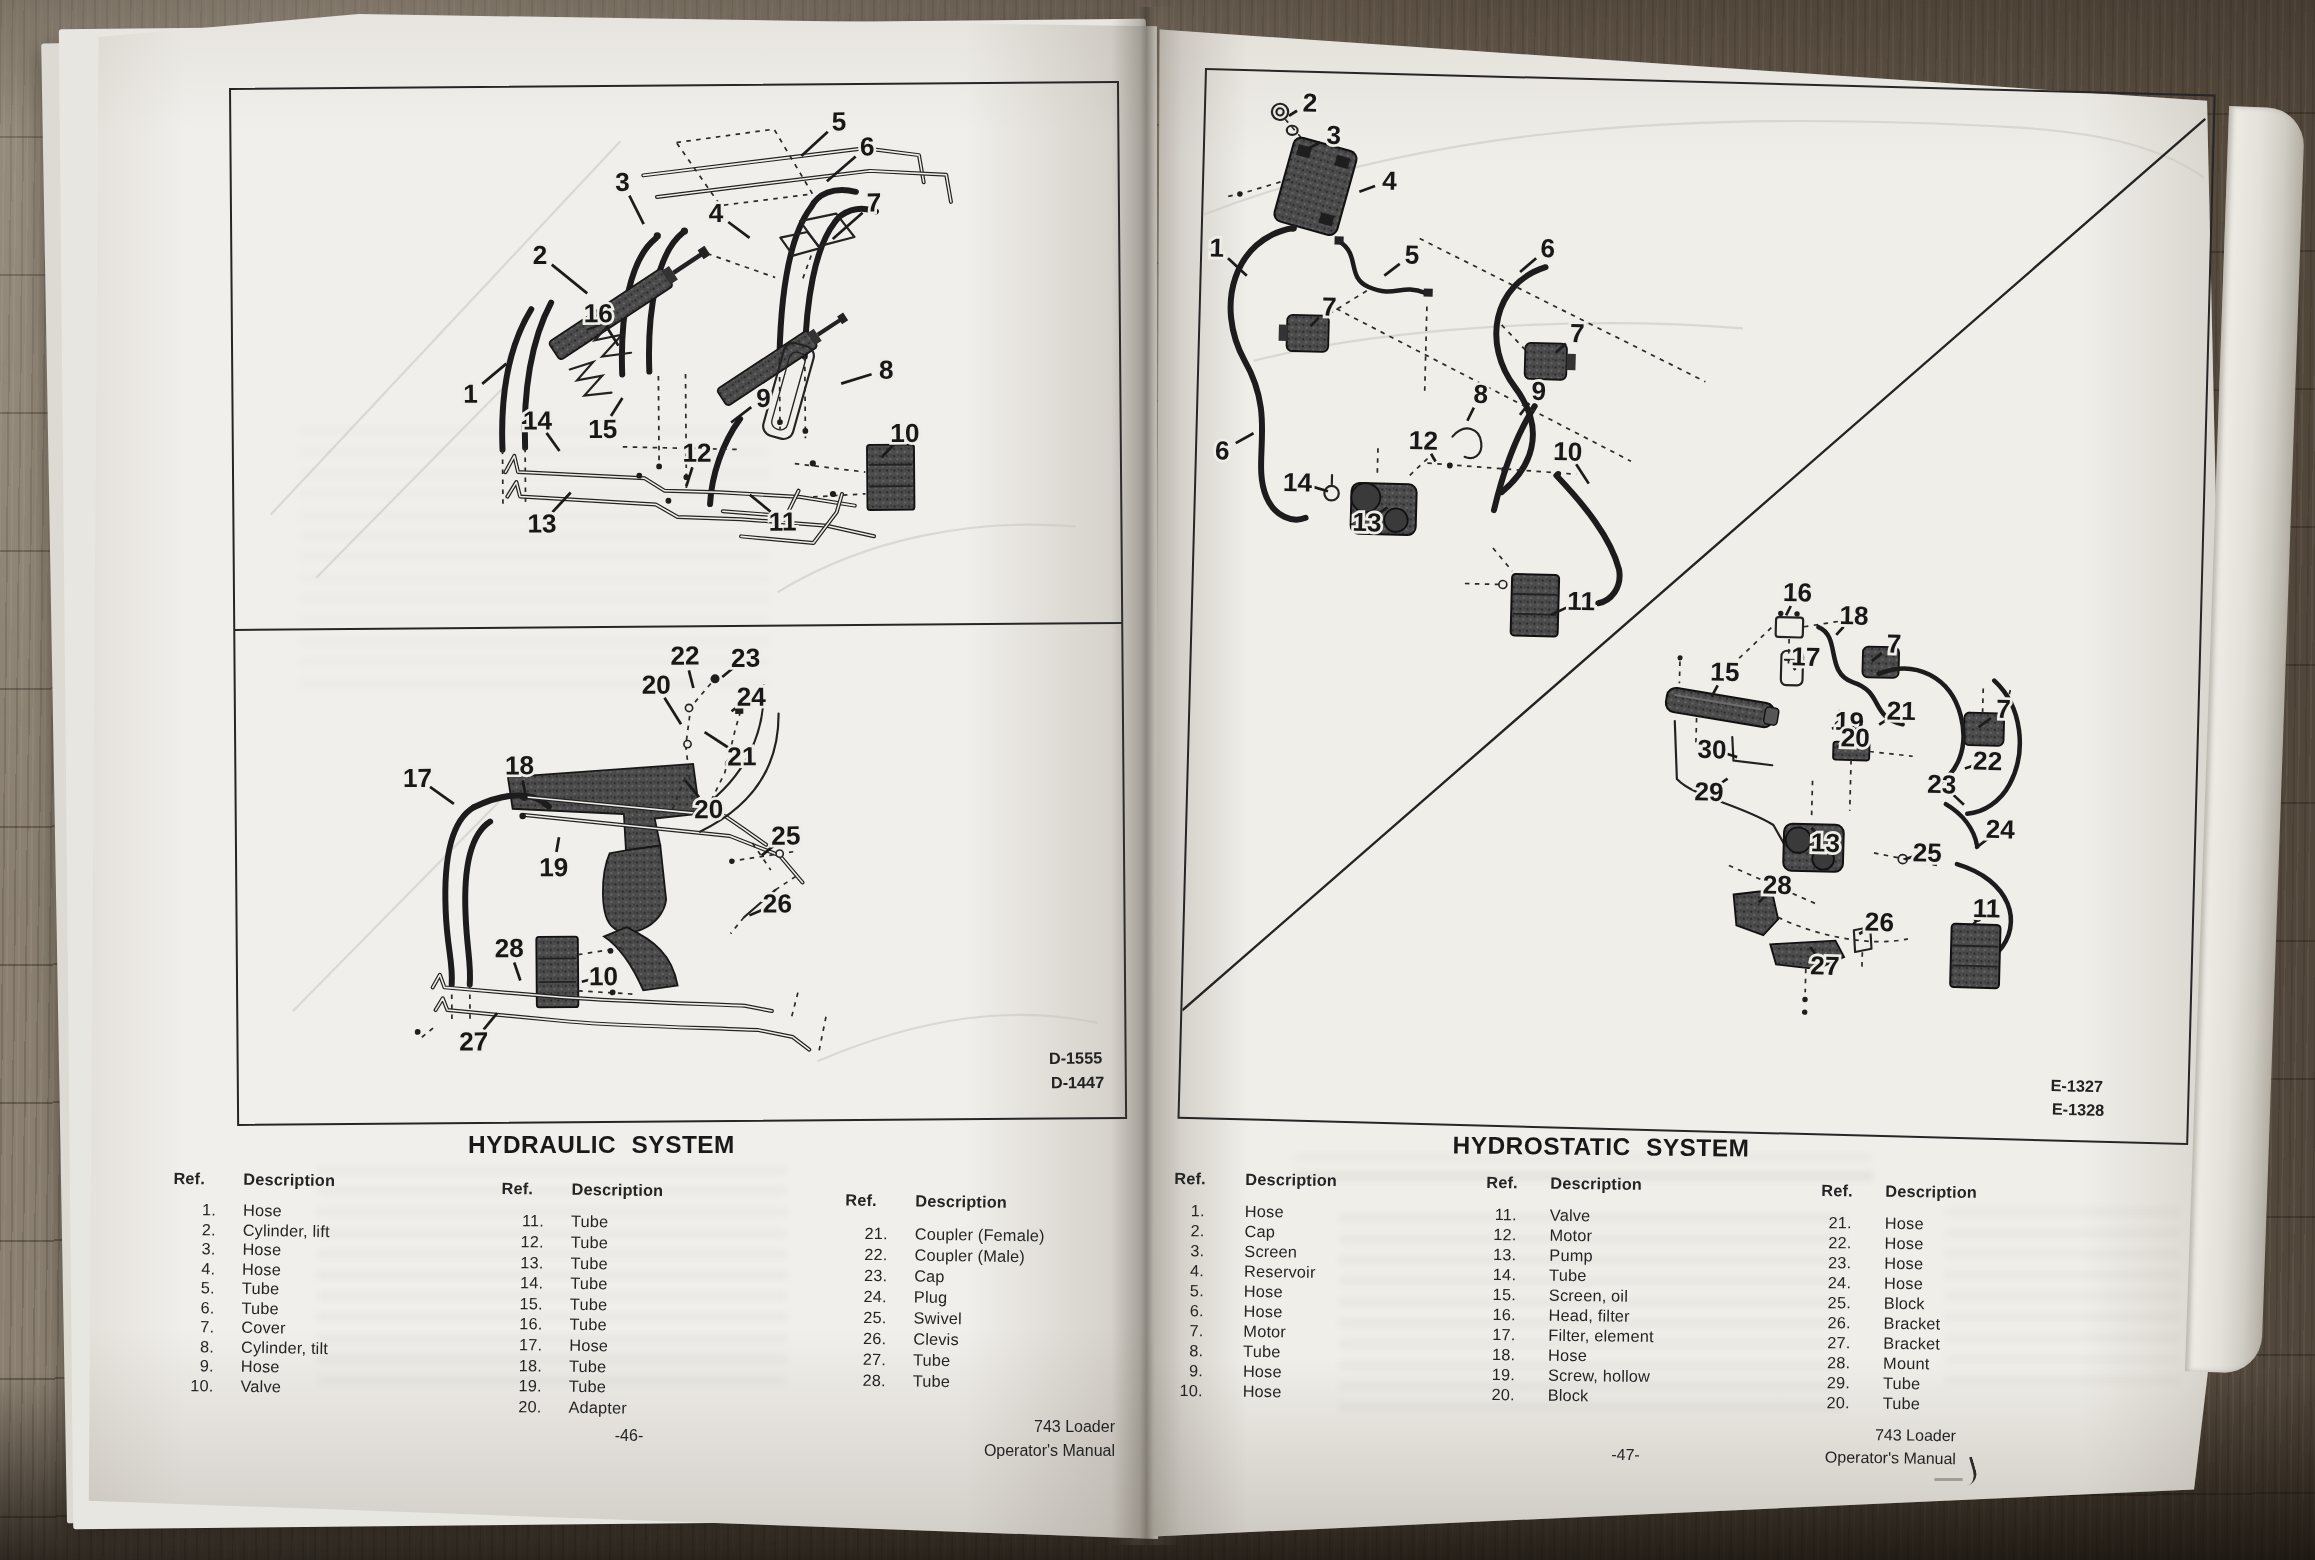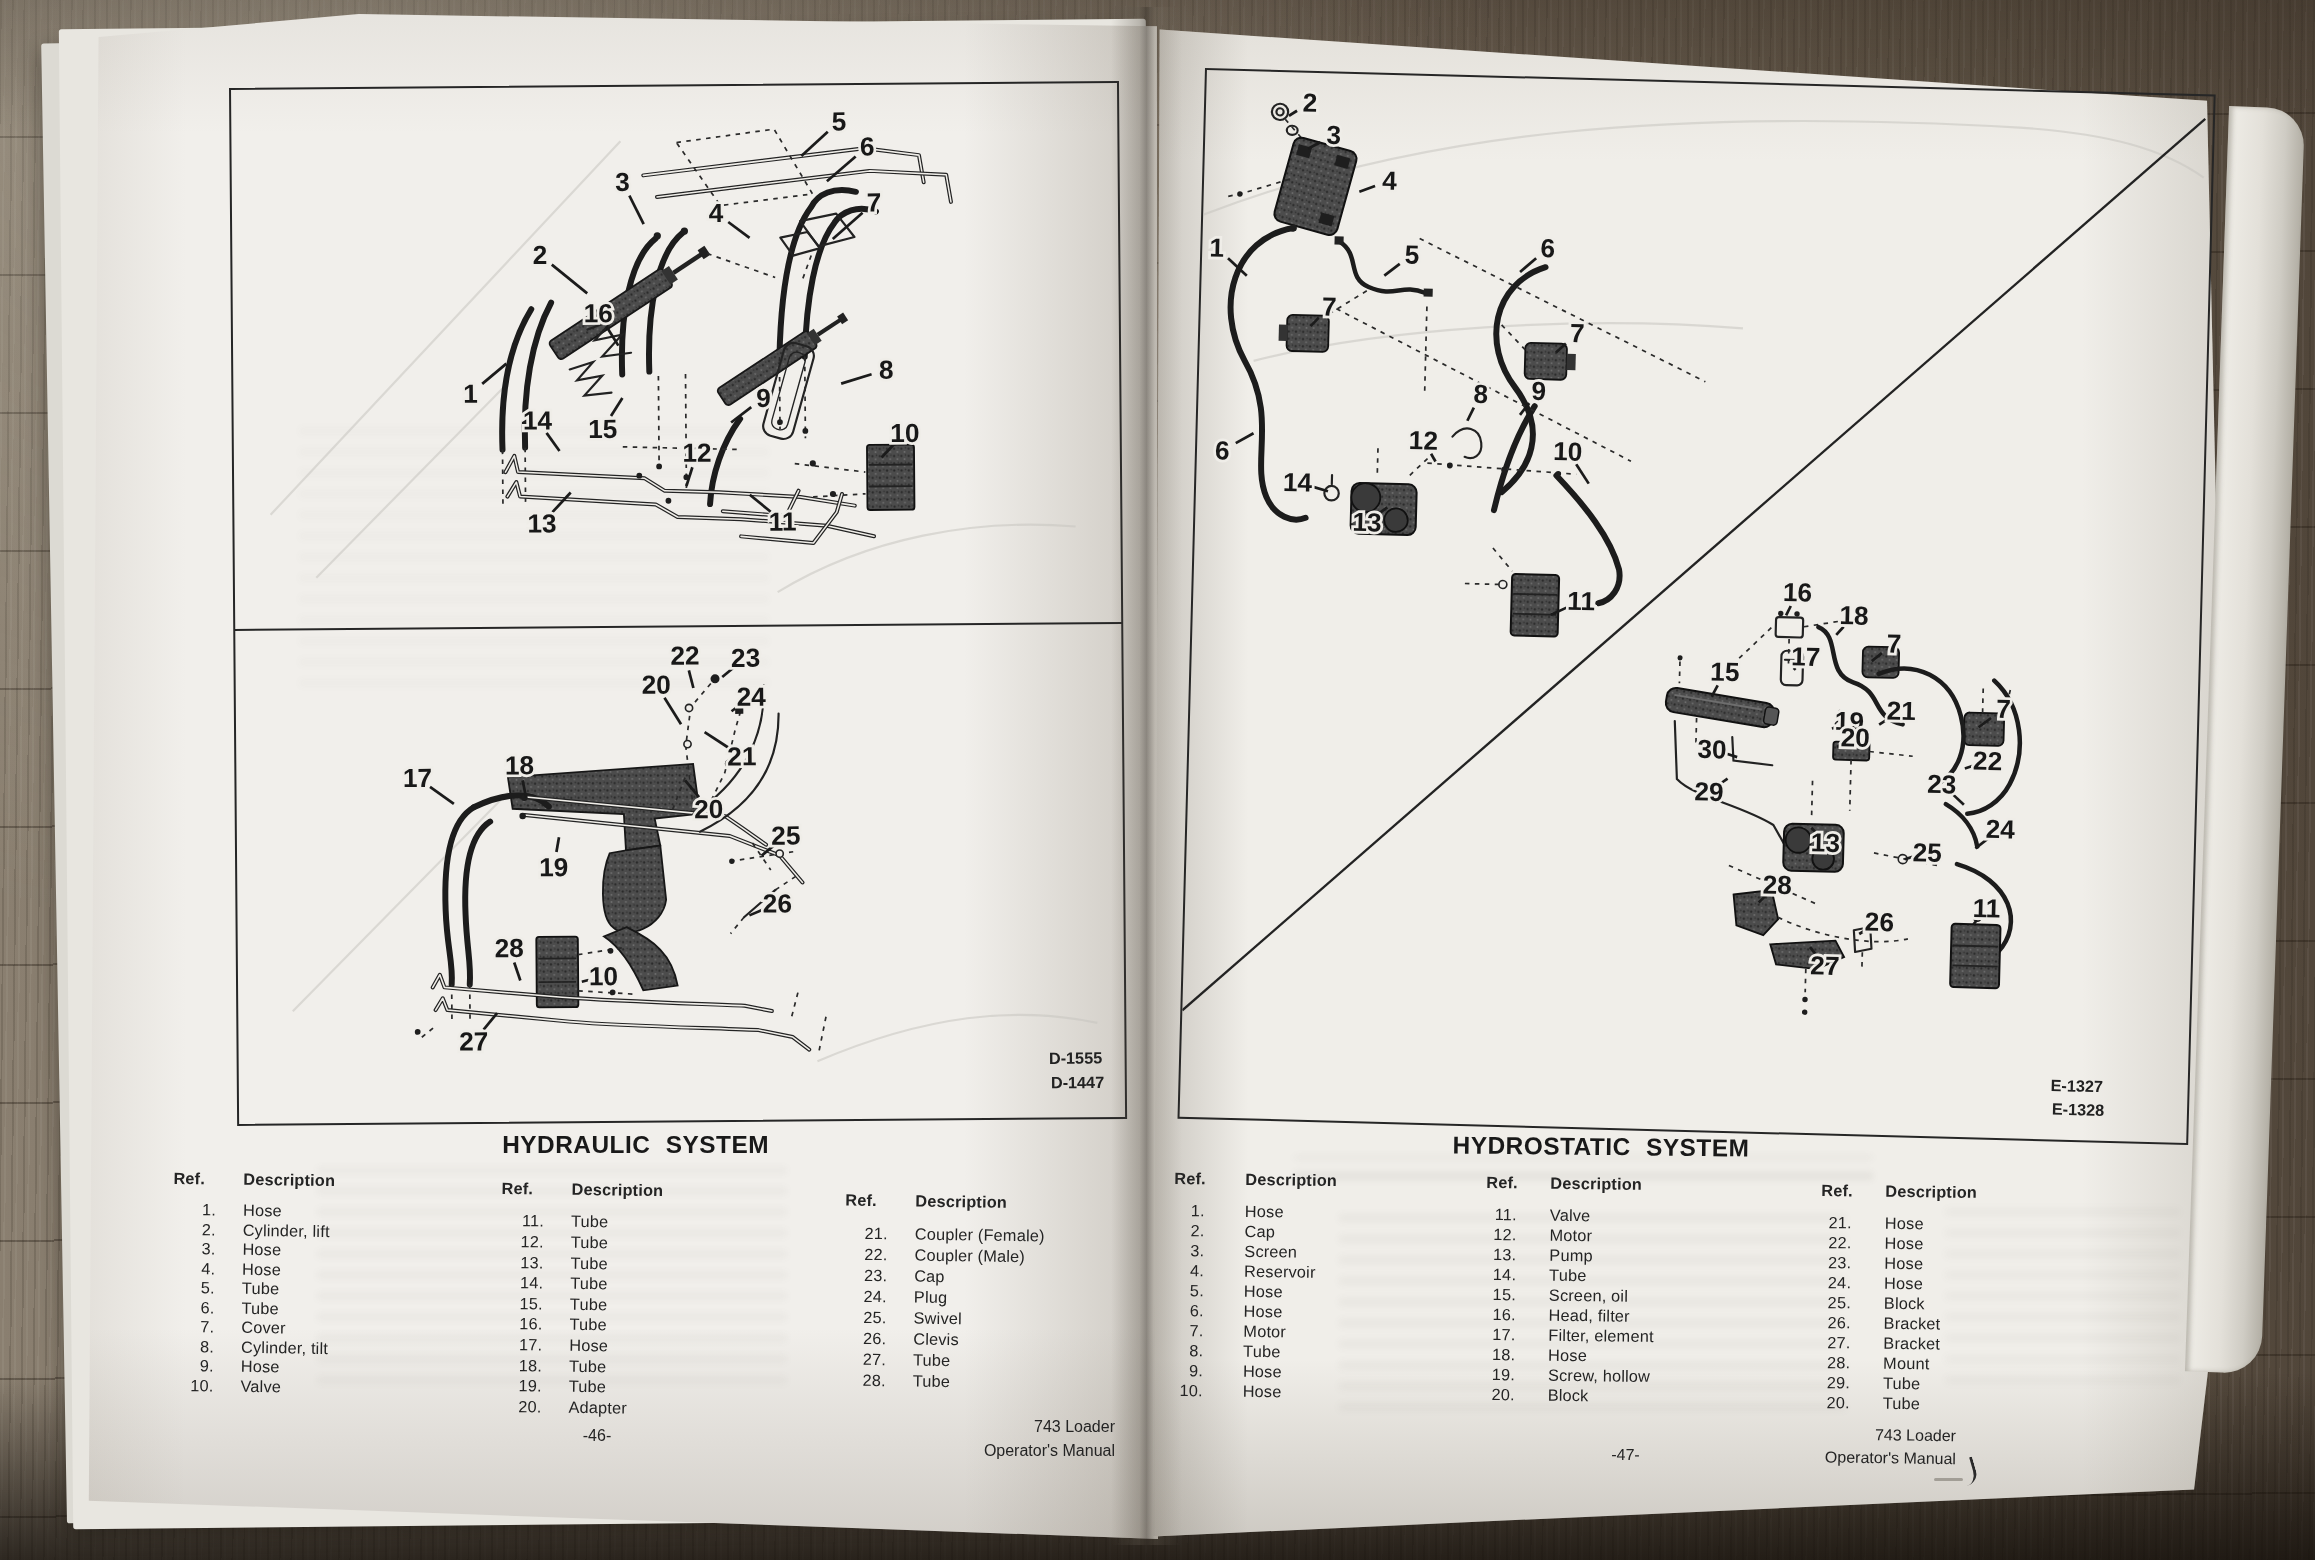--- a/index.html
+++ b/index.html
@@ -543,21 +543,21 @@
           <line x1="875.5630095702463" y1="917.4189876953975" x2="872" y2="922" class="leader"></line>
           <text x="886" y="914" class="callout-num">11</text>
           <line x1="697.9899768583758" y1="959.0470315980892" x2="692" y2="952" class="leader"></line>
           <text x="709" y="982" class="callout-num">27</text>
         </g>
       <text class="code-text" x="1020" y="1104">E-1327</text>
       <text class="code-text" x="1022" y="1130">E-1328</text>
     </svg>
   </div>
 
-  <div class="ptitle" style="left:434px;top:1131px;width:335px;text-align:right;">HYDRAULIC SYSTEM</div>
+  <div class="ptitle" style="left:434px;top:1131px;width:335px;">HYDRAULIC SYSTEM</div>
 
   <div class="partcol pl lh216" style="left:172px;top:1170px;transform:rotate(.8deg);">
       <div class="hdr row"><span class="rh">Ref.</span><span class="dh">Description</span></div>
       <div class="row"><span class="rn">1.</span><span class="rd">Hose</span></div>
       <div class="row"><span class="rn">2.</span><span class="rd">Cylinder, lift</span></div>
       <div class="row"><span class="rn">3.</span><span class="rd">Hose</span></div>
       <div class="row"><span class="rn">4.</span><span class="rd">Hose</span></div>
       <div class="row"><span class="rn">5.</span><span class="rd">Tube</span></div>
       <div class="row"><span class="rn">6.</span><span class="rd">Tube</span></div>
       <div class="row"><span class="rn">7.</span><span class="rd">Cover</span></div>
@@ -583,21 +583,21 @@
       <div class="row"><span class="rn">21.</span><span class="rd">Coupler (Female)</span></div>
       <div class="row"><span class="rn">22.</span><span class="rd">Coupler (Male)</span></div>
       <div class="row"><span class="rn">23.</span><span class="rd">Cap</span></div>
       <div class="row"><span class="rn">24.</span><span class="rd">Plug</span></div>
       <div class="row"><span class="rn">25.</span><span class="rd">Swivel</span></div>
       <div class="row"><span class="rn">26.</span><span class="rd">Clevis</span></div>
       <div class="row"><span class="rn">27.</span><span class="rd">Tube</span></div>
       <div class="row"><span class="rn">28.</span><span class="rd">Tube</span></div>
     </div>
 
-  <div class="footer-text center" style="left:568px;top:1427px;width:58px;">-46-</div>
+  <div class="footer-text center" style="left:600px;top:1427px;width:58px;">-46-</div>
   <div class="footer-text right-align" style="left:934px;top:1418px;width:181px;">743 Loader</div>
   <div class="footer-text right-align" style="left:934px;top:1442px;width:181px;">Operator's Manual</div>
 
   <div class="ptitle" style="left:1420px;top:1133px;width:362px;transform:rotate(.6deg);">HYDROSTATIC SYSTEM</div>
 
   <div class="partcol pr pr1 lh224" style="left:1173px;top:1169px;transform:rotate(.7deg);">
       <div class="hdr row"><span class="rh">Ref.</span><span class="dh">Description</span></div>
       <div class="row"><span class="rn">1.</span><span class="rd">Hose</span></div>
       <div class="row"><span class="rn">2.</span><span class="rd">Cap</span></div>
       <div class="row"><span class="rn">3.</span><span class="rd">Screen</span></div>

